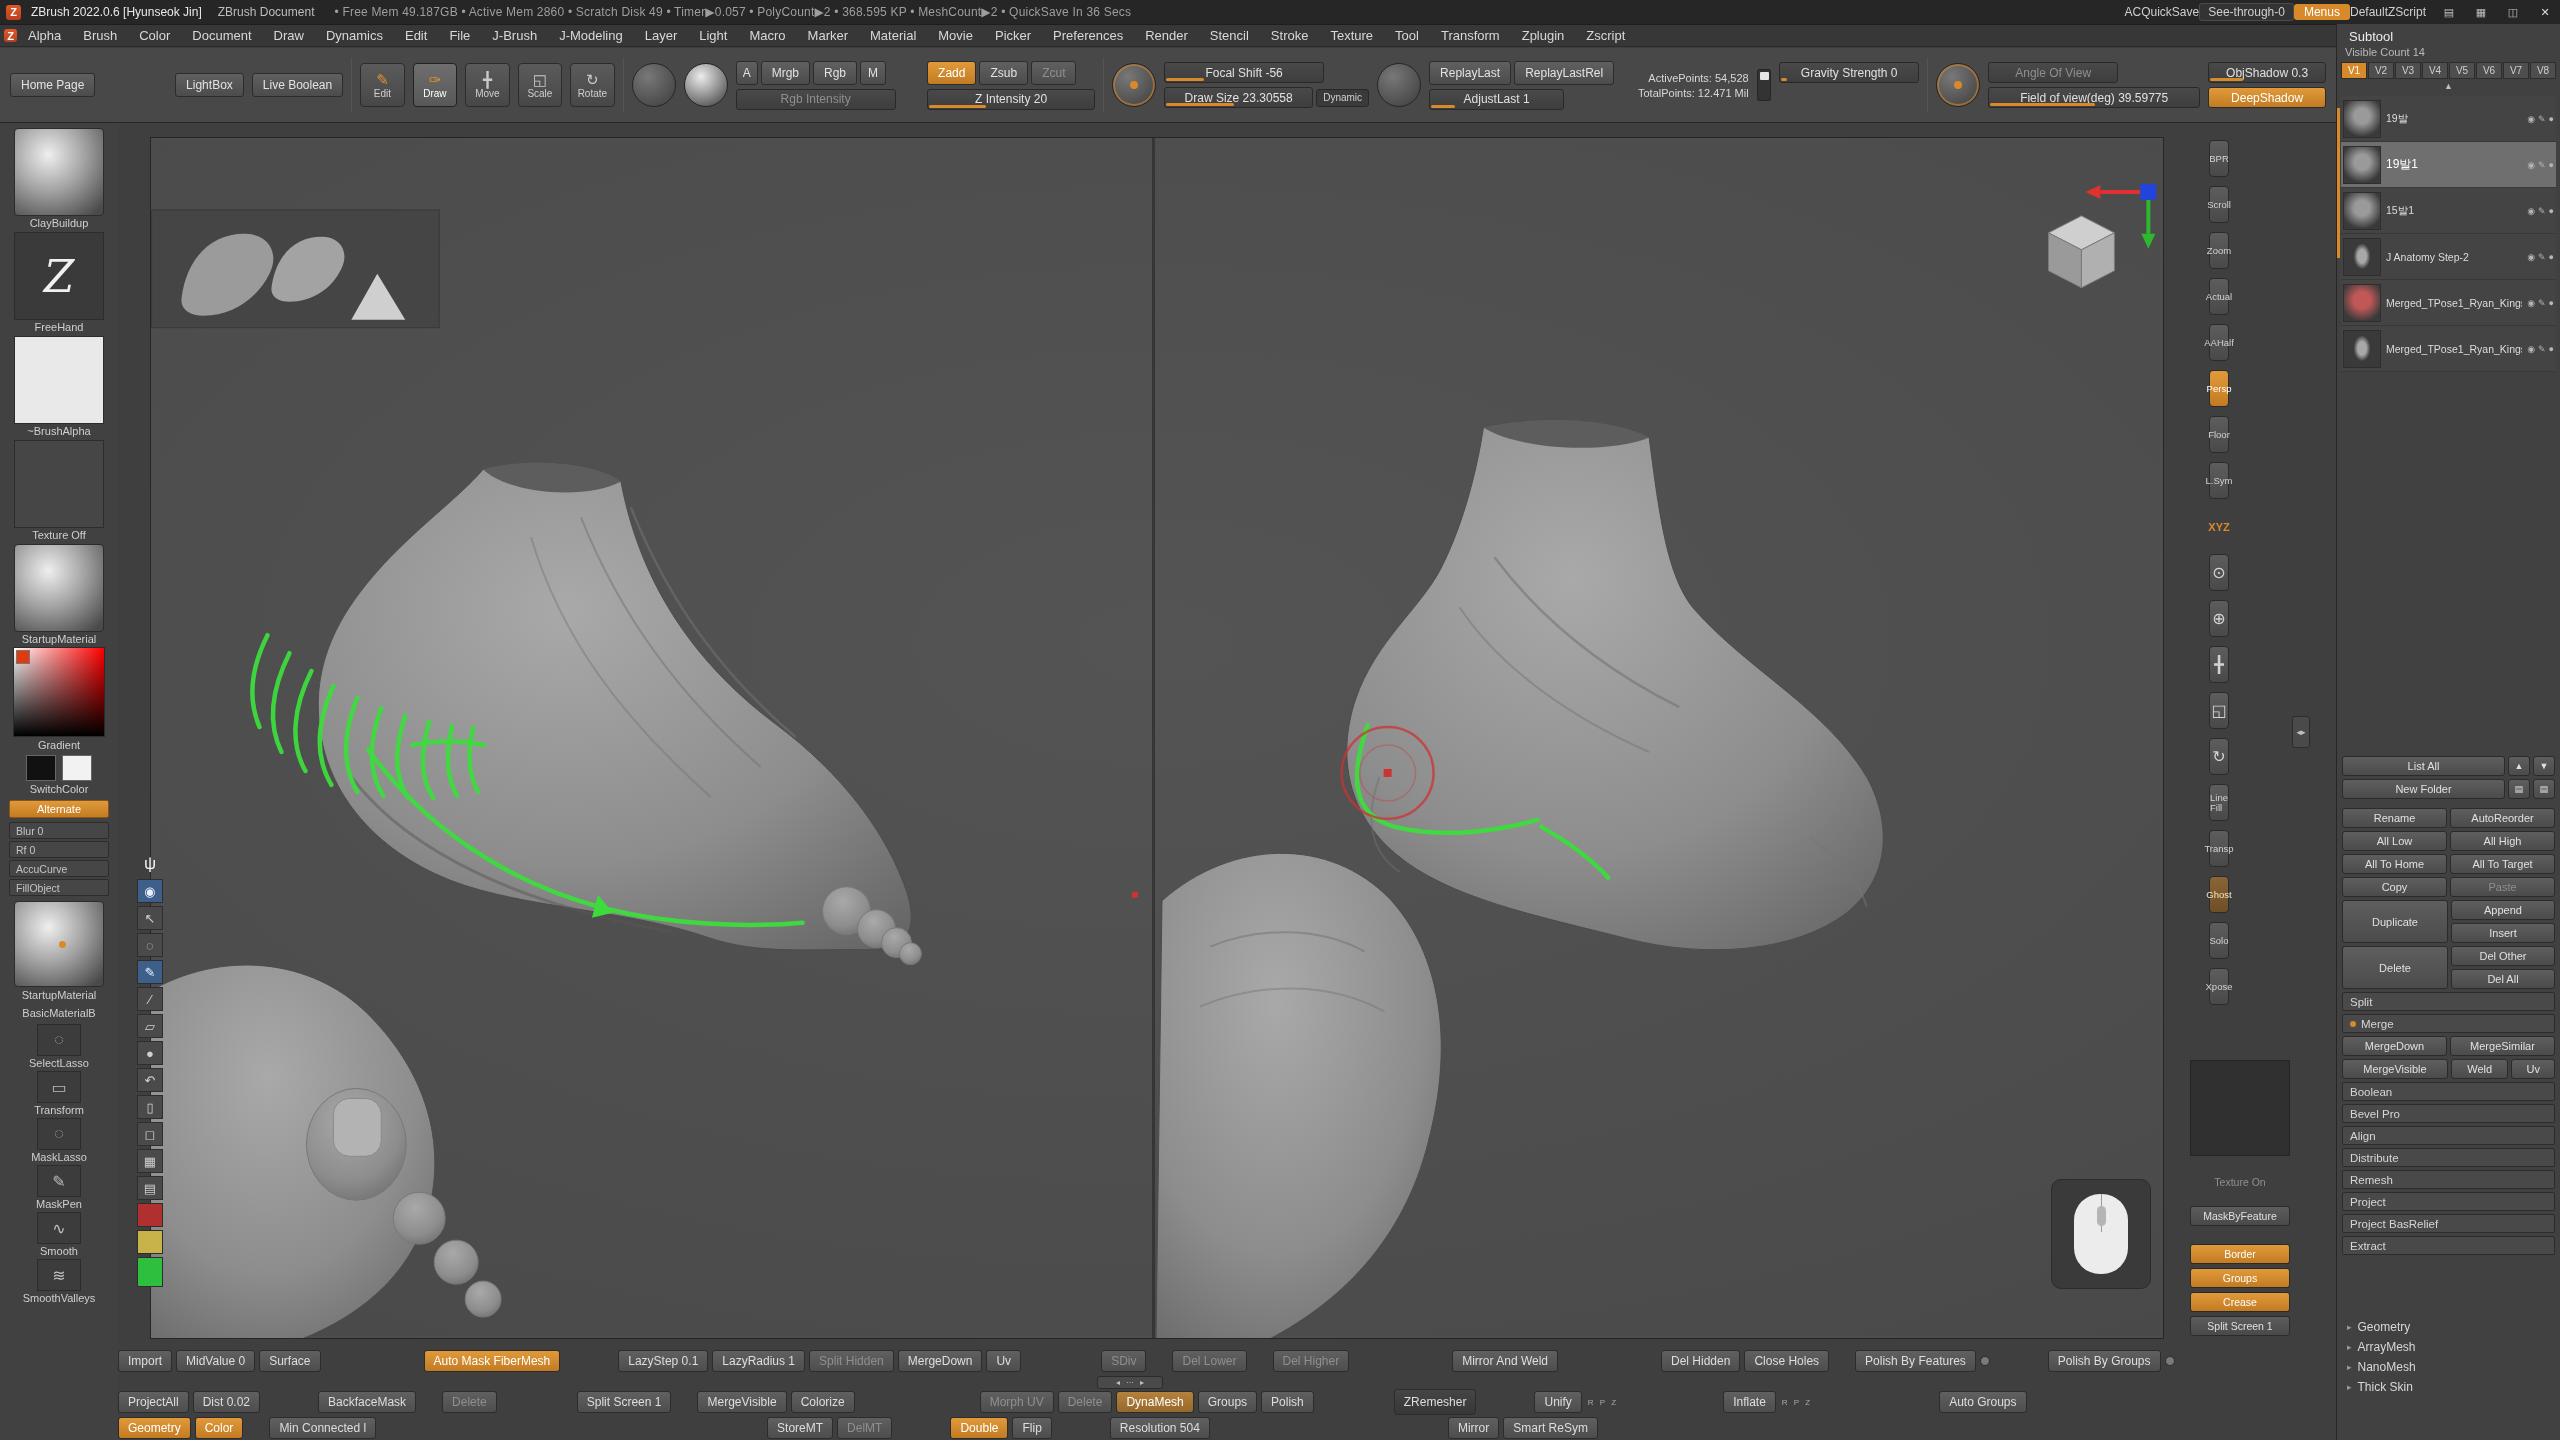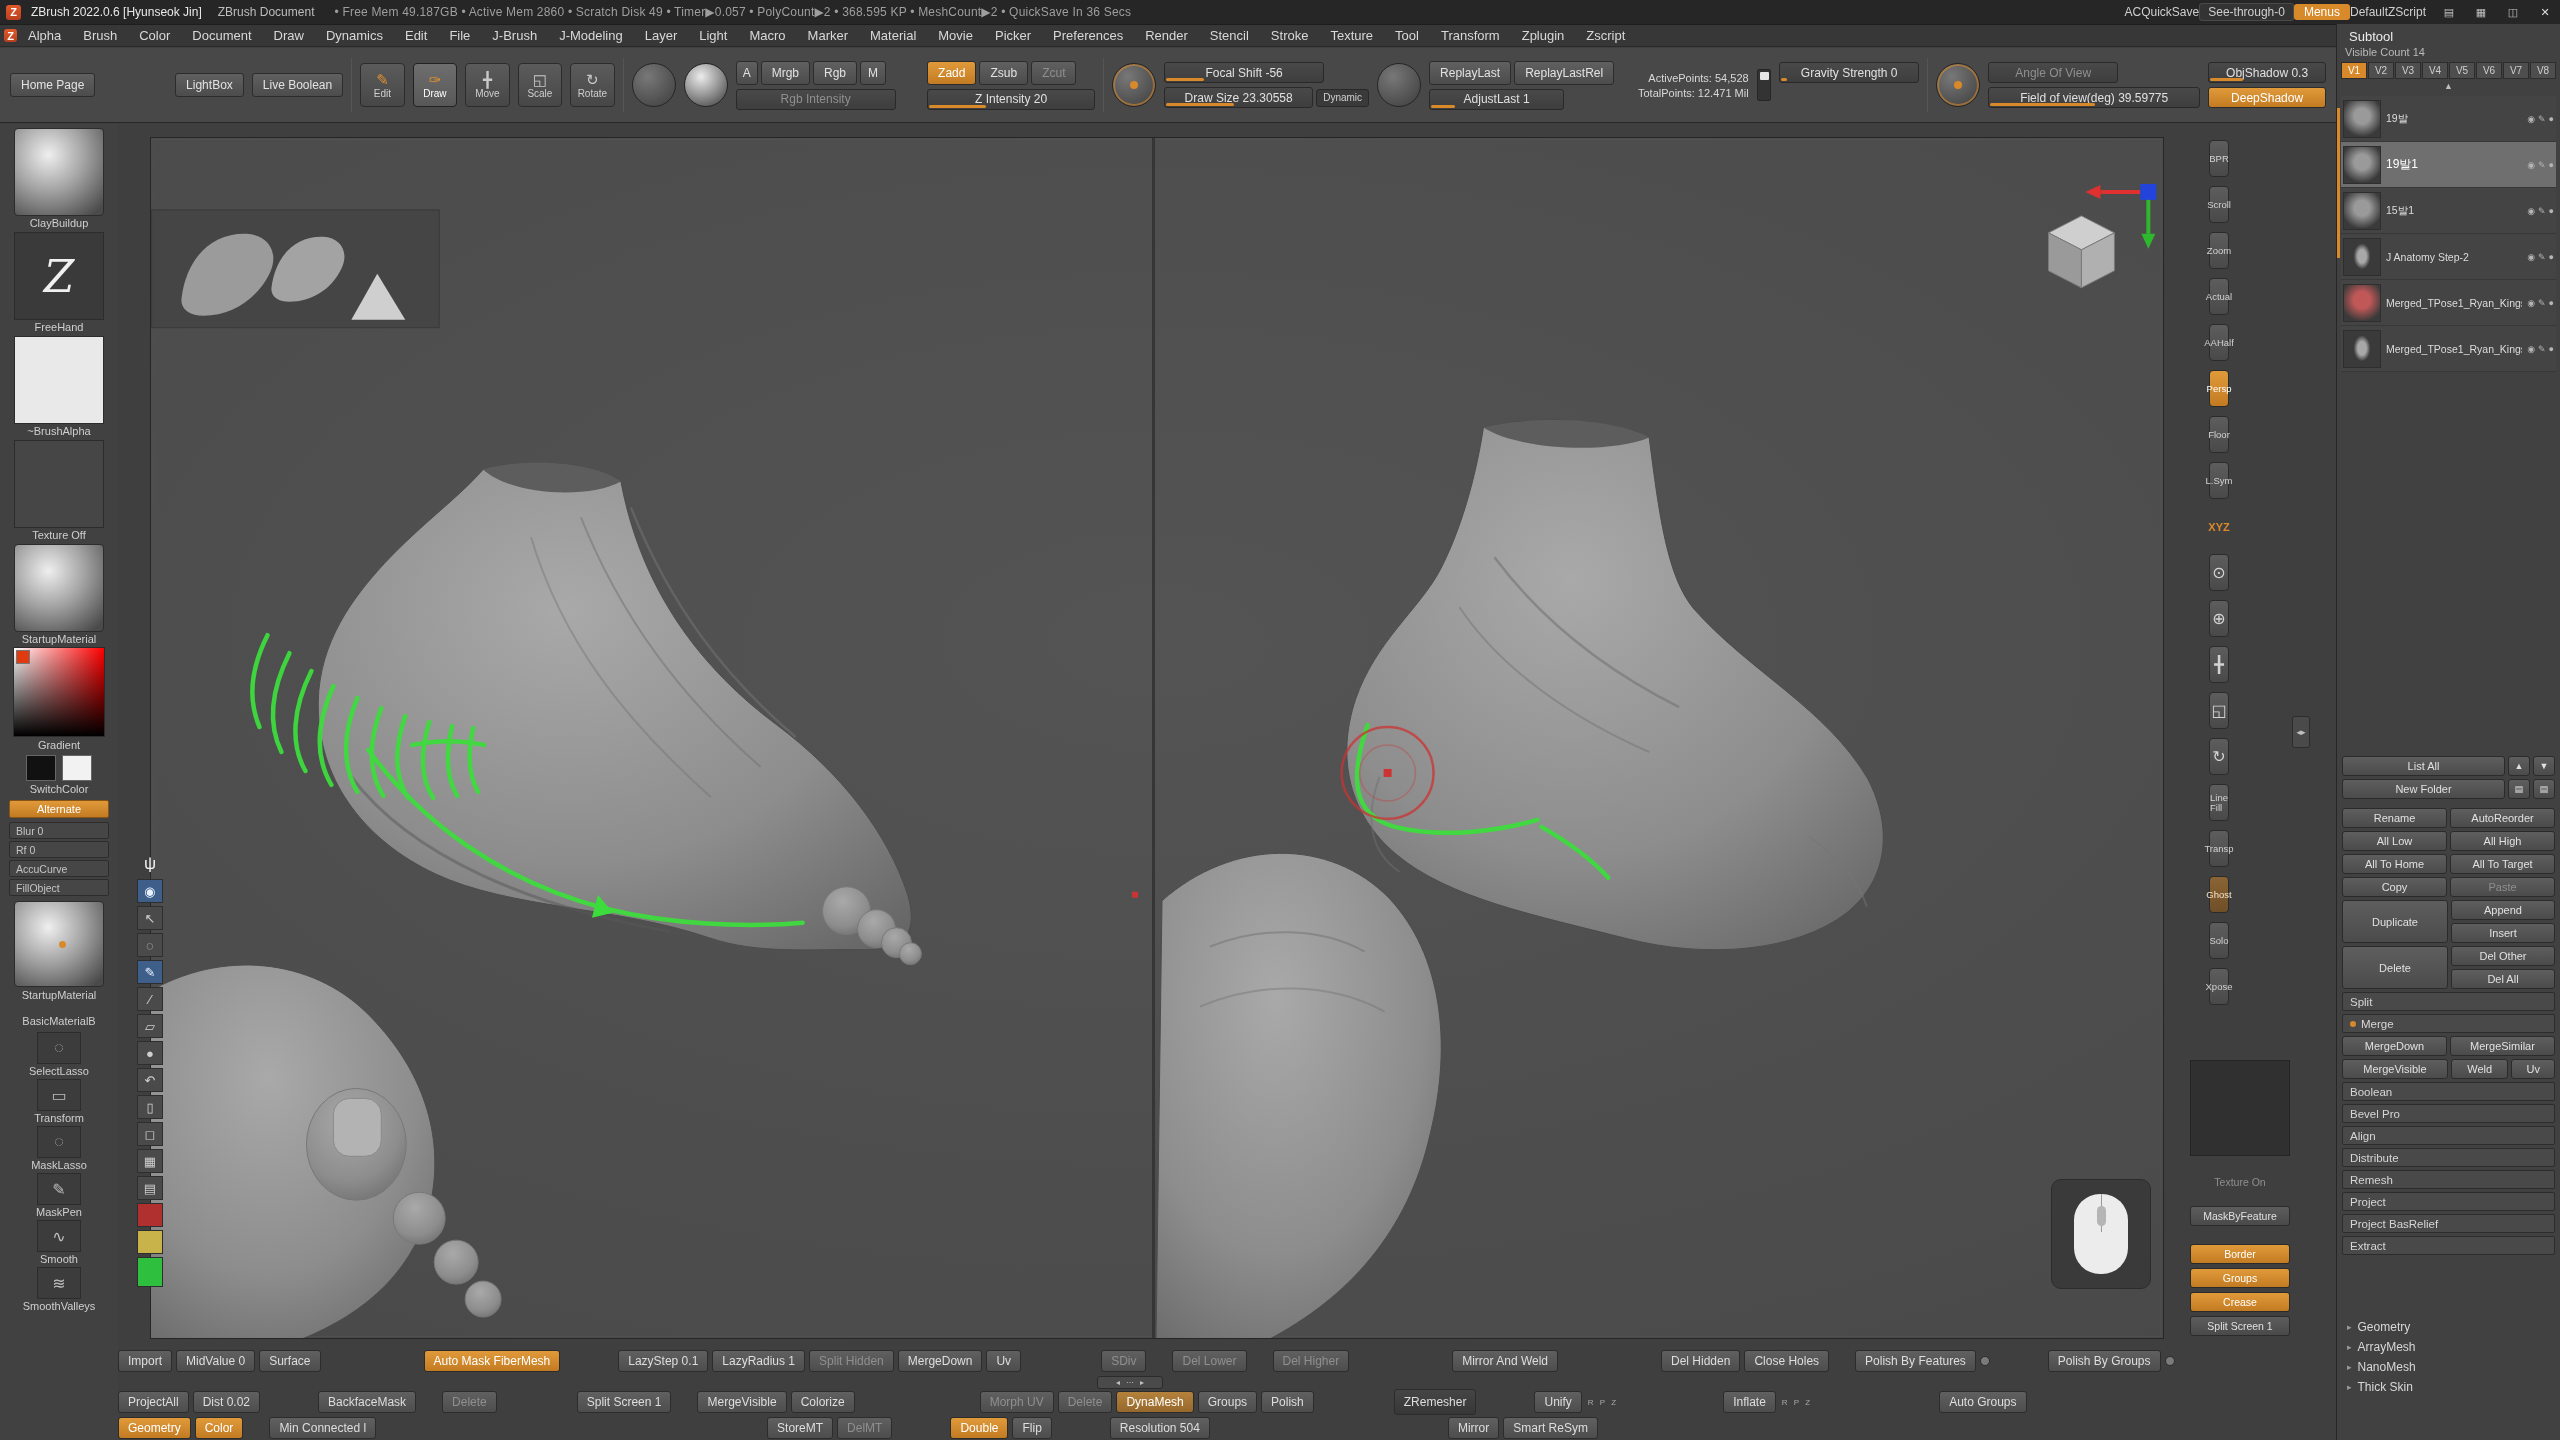--- a/index.html
+++ b/index.html
@@ -355,21 +355,21 @@
     <button class="alt-btn">Alternate</button>
     <div style="display:flex;flex-direction:column;gap:2px;margin-top:2px;">
 
     <button class="pal-small">Blur 0</button>
         <button class="pal-small">Rf 0</button>
         <button class="pal-small">AccuCurve</button>
         <button class="pal-small">FillObject</button>
       </div>
     <div class="thumb sphere big" style="margin-top:3px;"></div>
     <div class="pal-label">StartupMaterial</div>
-    <div class="pal-label" style="margin-top:12px;">BasicMaterialB</div>
+    <div class="pal-label" style="margin-top:4px;">BasicMaterialB</div>
     <div style="display:flex;flex-direction:column;gap:2px;align-items:center;margin-top:3px;">
 
         <div class="pal-item">
           <div class="thumb tool">◌</div>
           <div class="pal-label">SelectLasso</div>
         </div>
 
         <div class="pal-item">
           <div class="thumb tool">▭</div>
           <div class="pal-label">Transform</div>

